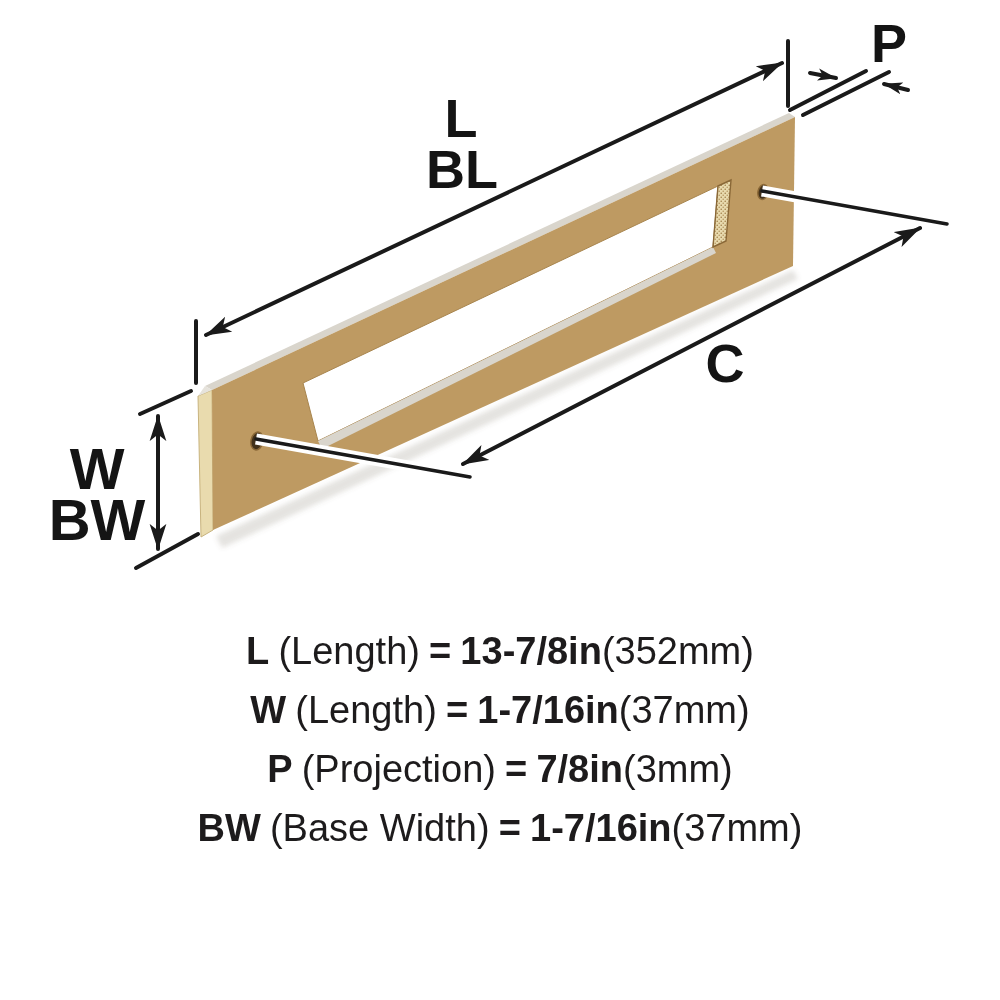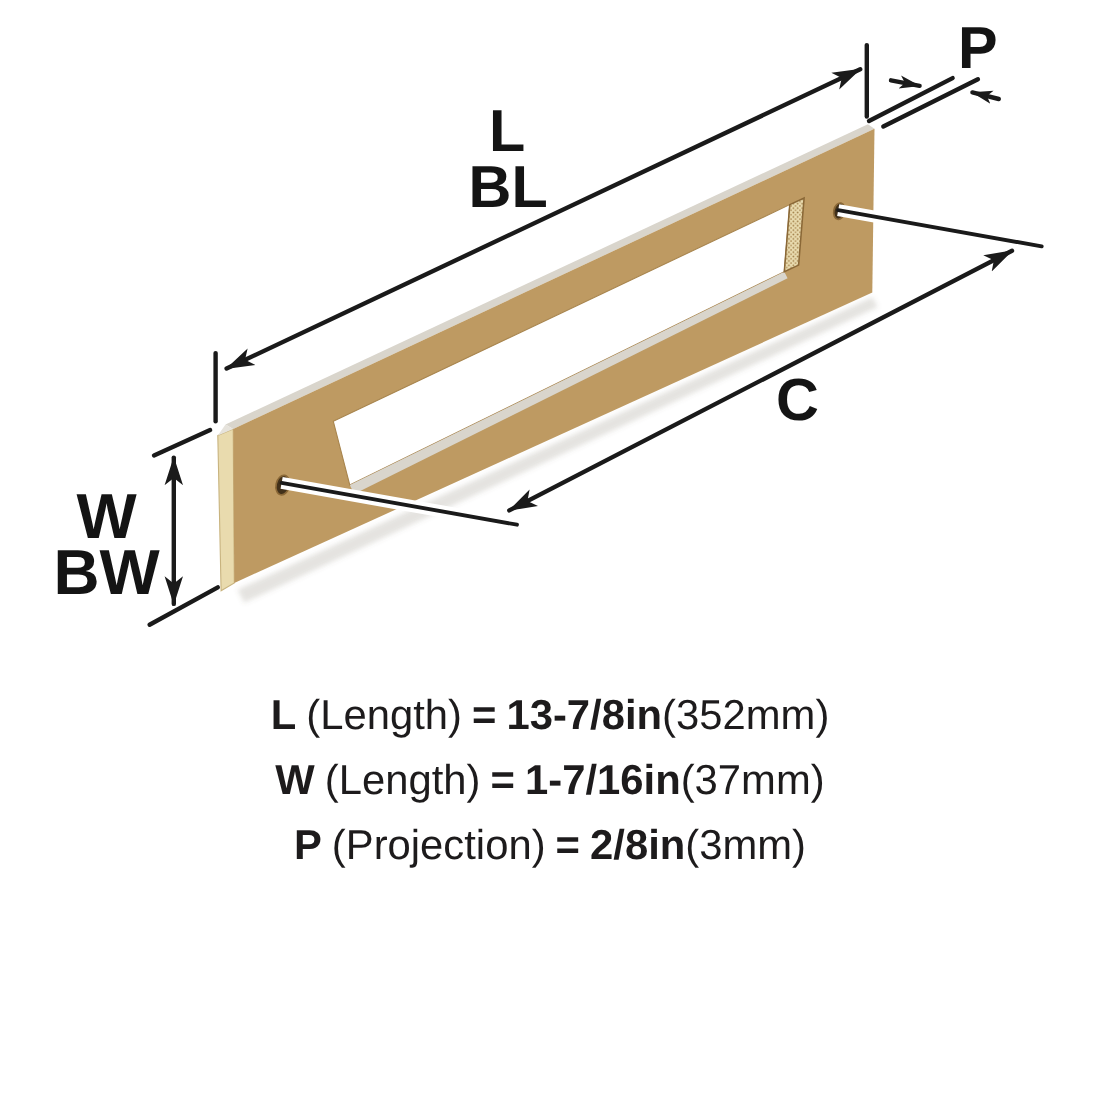--- a/index.html
+++ b/index.html
@@ -97,14 +97,15 @@
   <text class="dimlabel fs54" x="462" y="188">BL</text>
   <text class="dimlabel fs54" x="889" y="62">P</text>
   <text class="dimlabel fs54" x="725" y="382">C</text>
   <text class="dimlabel fs58" x="97" y="489">W</text>
   <text class="dimlabel fs58" x="97" y="540">BW</text>
 </svg>
 
 <div class="specs">
   <div class="spec-row"><span class="b">L</span><span class="r name">(Length)</span><span class="b eq">=</span><span class="b">13-7/8in</span><span class="r">(352mm)</span></div>
   <div class="spec-row"><span class="b">W</span><span class="r name">(Length)</span><span class="b eq">=</span><span class="b">1-7/16in</span><span class="r">(37mm)</span></div>
-  <div class="spec-row"><span class="b">P</span><span class="r name">(Projection)</span><span class="b eq">=</span><span class="b">2/8in</span><span class="r">(3mm)</span></div>
+  <div class="spec-row"><span class="b">P</span><span class="r name">(Projection)</span><span class="b eq">=</span><span class="b">7/8in</span><span class="r">(3mm)</span></div>
+  <div class="spec-row"><span class="b">BW</span><span class="r name">(Base Width)</span><span class="b eq">=</span><span class="b">1-7/16in</span><span class="r">(37mm)</span></div>
 </div>
 
 </body></html>

